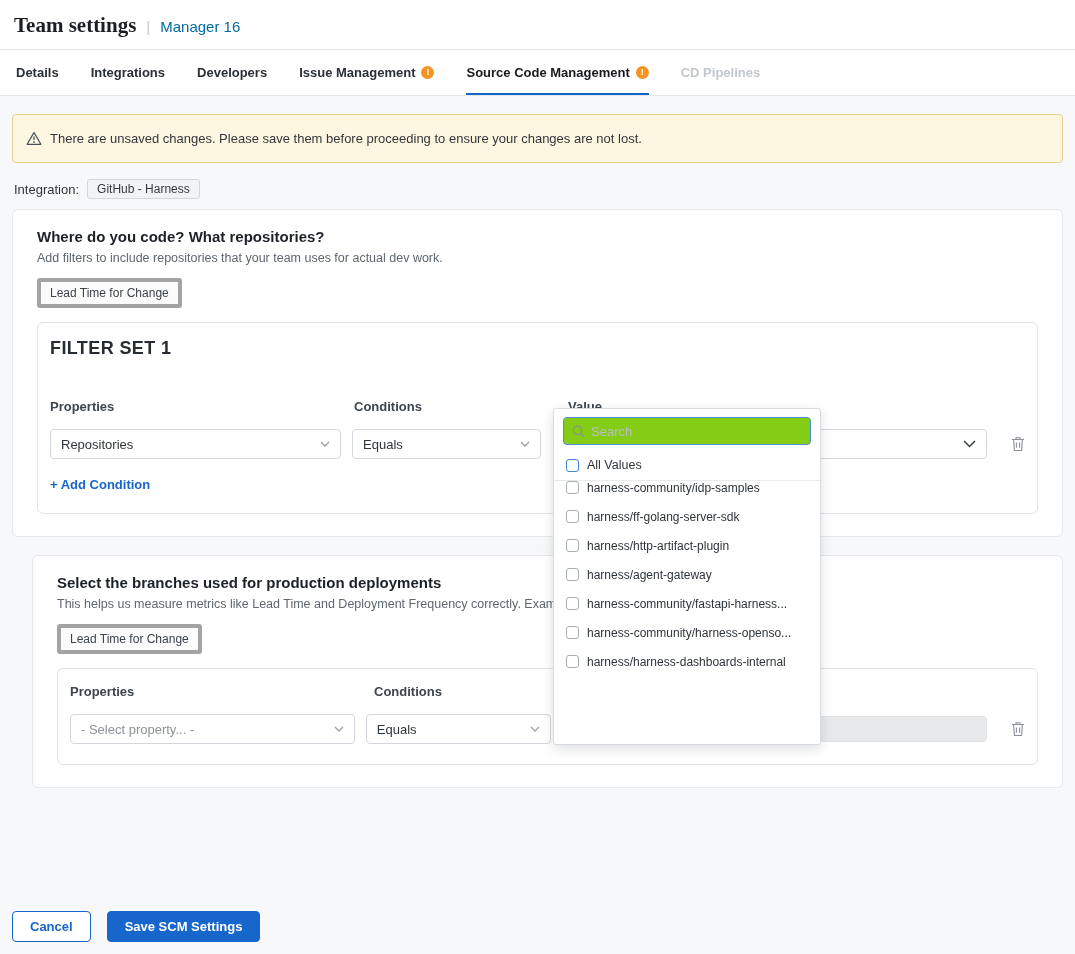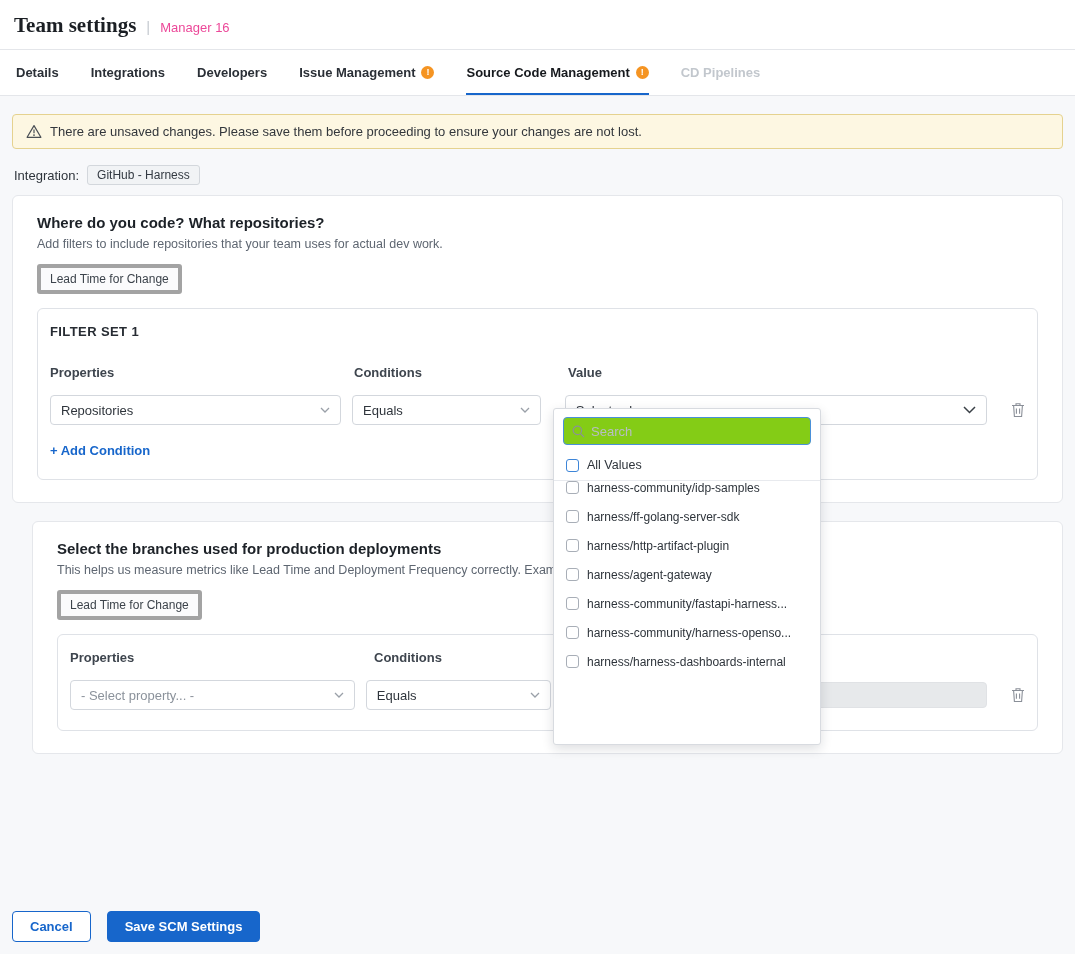--- a/index.html
+++ b/index.html
@@ -13,21 +13,21 @@
   }
   
   .header {
     background: #fff;
     padding: 13px 14px 11px;
     border-bottom: 1px solid #e4e6ea;
     display: flex; align-items: baseline; gap: 10px;
   }
   .page-title { font-size: 21px; font-weight: bold; color: #1b1f24; font-family: Liberation Serif, serif; }
   .title-sep { color: #c6cad0; font-size: 15px; }
-  .page-subtitle { font-size: 13px; color: #ec4899; }
+  .page-subtitle { font-size: 15px; color: #0369a1; }
   
   .tabs {
     background: #fff;
     border-bottom: 1px solid #e4e6ea;
     display: flex; align-items: stretch; gap: 32px;
     padding: 0 16px; height: 46px;
   }
   .tab {
     display: flex; align-items: center; gap: 6px;
     font-size: 13px; font-weight: 600; color: #2a2f36;
@@ -42,21 +42,21 @@
     font-size: 9px; font-weight: bold; line-height: 13px; text-align: center;
     display: inline-block;
   }
   
   .content { padding: 0 12px; }
   .banner {
     margin-top: 18px;
     background: #fdf7e2;
     border: 1px solid #e5d28f;
     border-radius: 4px;
-    padding: 9px 13px;
+    padding: 16px 13px;
     font-size: 13px; color: #33373c;
     display: flex; align-items: center; gap: 8px;
   }
   .integration-row {
     margin: 16px 2px 0;
     display: flex; align-items: center; gap: 8px;
     font-size: 13px; color: #2e343b;
   }
   .chip {
     border: 1px solid #d3d7dc; border-radius: 3px;
@@ -78,21 +78,21 @@
     border: 4px solid #a3a3a3; border-radius: 3px;
     background: #fbfbfc; padding: 4px 9px;
     font-size: 12px; color: #3c434b;
   }
   .filterset {
     margin-top: 14px;
     border: 1px solid #dfe2e7;
     border-radius: 6px;
     padding: 15px 12px 20px;
   }
-  .fs-title { font-size: 13px; font-weight: bold; color: #272c33; letter-spacing: .4px; margin-bottom: 26px; }
+  .fs-title { font-size: 18px; font-weight: bold; color: #272c33; letter-spacing: .4px; margin-bottom: 40px; }
   .fs-labels, .fs-row { display: flex; align-items: center; }
   .fs-labels { margin-bottom: 15px; }
   .col-prop { width: 293px; margin-right: 11px; }
   .col-cond { width: 190px; margin-right: 24px; }
   .col-val  { width: 425px; margin-right: 24px; }
   .fs-label { font-size: 13px; font-weight: 600; color: #3e454e; }
   .select {
     height: 30px; background: #fff;
     border: 1px solid #d3d7dd; border-radius: 4px;
     display: flex; align-items: center; justify-content: space-between;

